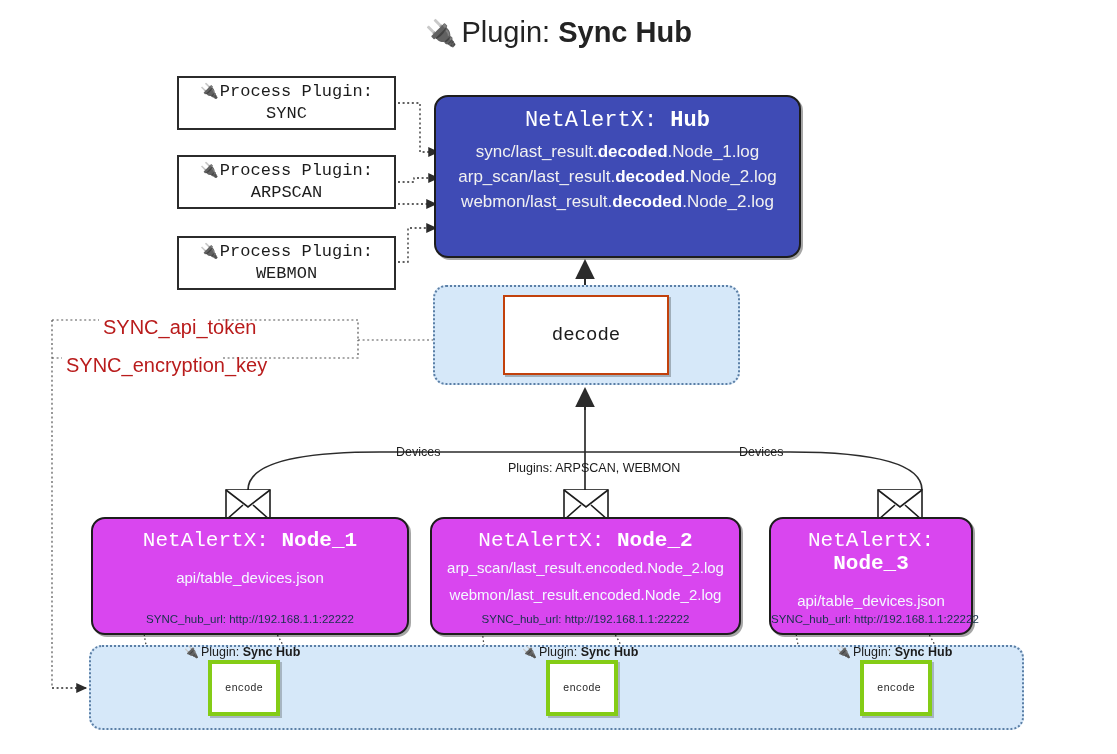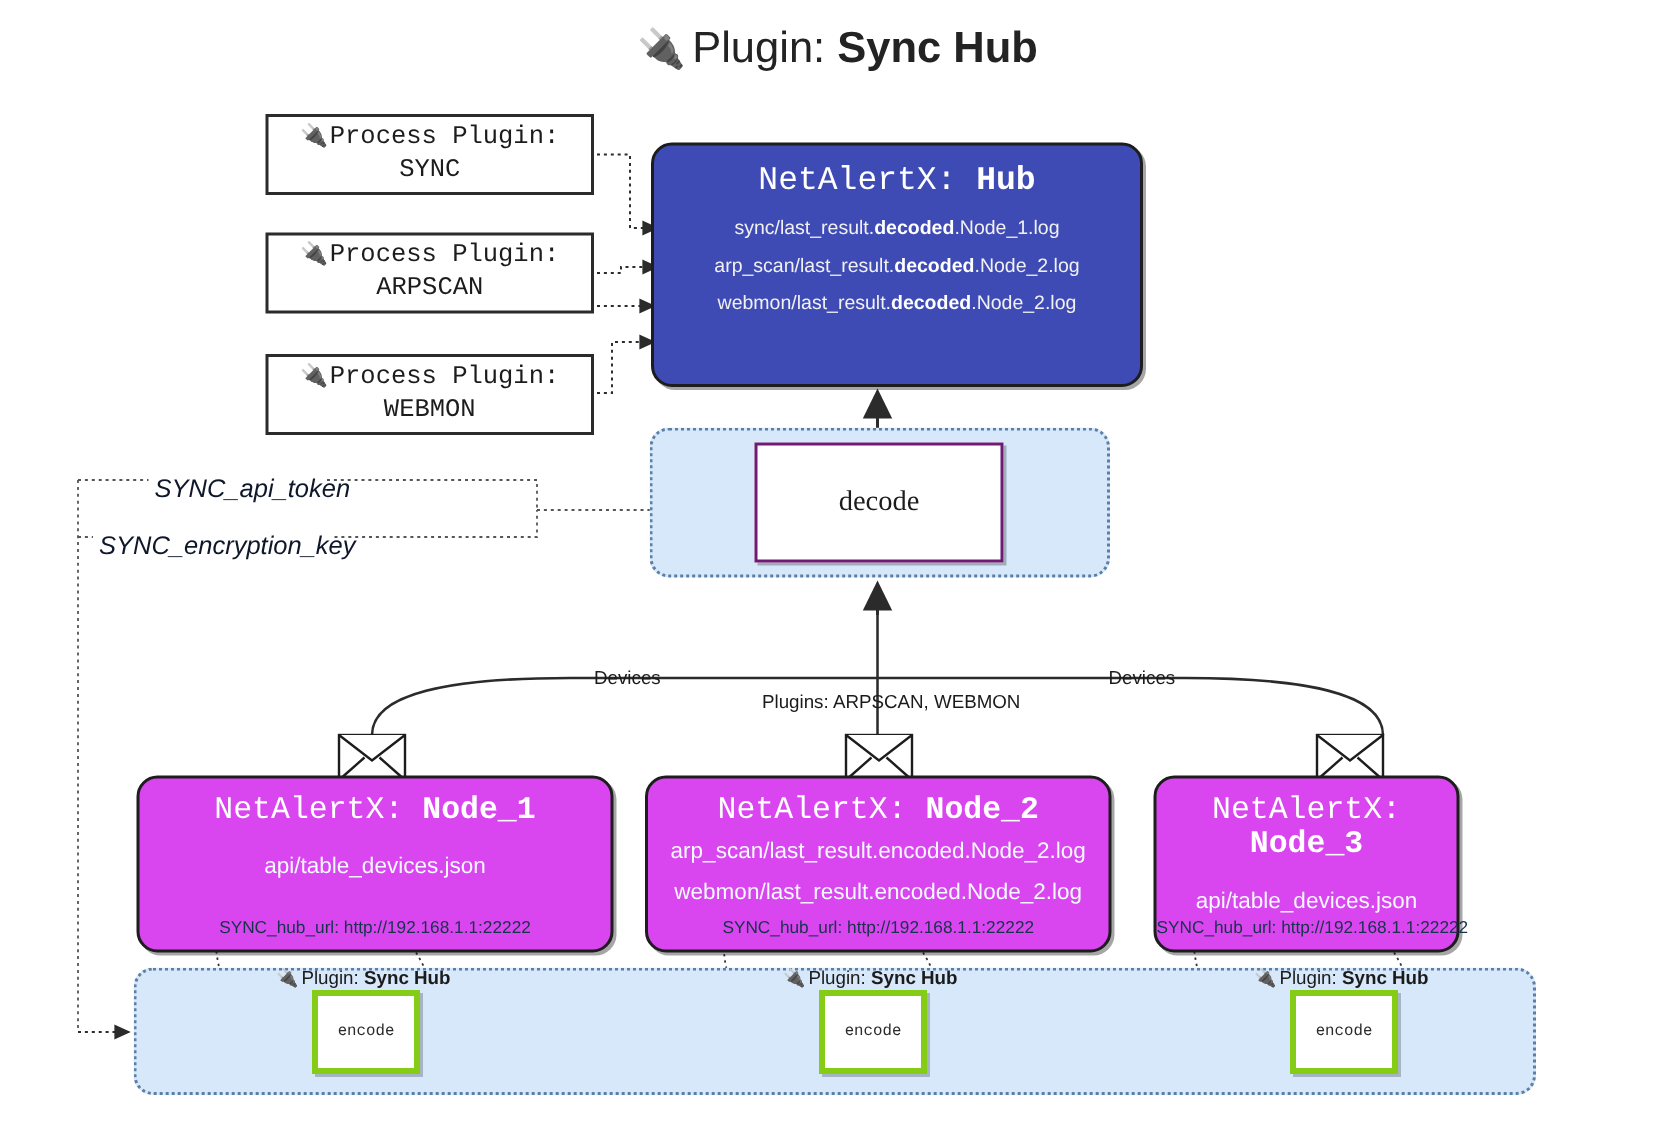--- a/index.html
+++ b/index.html
@@ -19,42 +19,42 @@
   .pbox{border:2px solid #2b2b2b;background:#ffffff;
         font-family:"Liberation Mono","DejaVu Sans Mono",monospace;
         font-size:17px;line-height:1.30;color:#1c1c1c;text-align:center;
         display:flex;flex-direction:column;align-items:center;justify-content:center;
         box-sizing:border-box;}
   .pbox .l1{white-space:nowrap;}
   .pbox .l2{white-space:nowrap;}
   .pbox .plug{font-family:"DejaVu Sans",sans-serif;font-size:15px;margin-right:1px;}
 
   
-  #hub{left:434px;top:95px;width:328px;height:163px;background:#3f4bb5;
+  #hub{left:434px;top:95px;width:367px;height:163px;background:#3f4bb5;
        border:2px solid #1d1d1d;border-radius:14px;box-sizing:border-box;
        box-shadow:2px 2px 0 rgba(0,0,0,.35);}
   #hub .hname{margin-top:11px;text-align:center;color:#ffffff;font-size:22px;
        font-family:"Liberation Mono","DejaVu Sans Mono",monospace;}
   #hub .hname b{font-weight:700;}
   #hub .rows{margin-top:6px;}
-  #hub .row{color:#f1f1f1;font-size:13px;line-height:25px;text-align:center;white-space:nowrap;}
+  #hub .row{color:#f1f1f1;font-size:17px;line-height:25px;text-align:center;white-space:nowrap;}
   #hub .row b{font-weight:700;color:#ffffff;}
   #huburl{left:434px;top:76px;width:304px;text-align:center;font-size:11.5px;color:#1b1b1b;}
 
   
   #decodewrap{left:433px;top:285px;width:307px;height:100px;background:#d6e8f9;
        border:2px dotted #5b7fa6;border-radius:13px;box-sizing:border-box;}
   #decodebox{left:503px;top:295px;width:166px;height:80px;background:#ffffff;
-       border:2px solid #701a75;box-sizing:border-box;
+       border:2px solid #c2410c;box-sizing:border-box;
        display:flex;align-items:center;justify-content:center;
-       font-family:Liberation Serif, serif;font-size:19px;color:#1c1c1c;
+       font-family:Liberation Mono, monospace;font-size:19px;color:#1c1c1c;
        box-shadow:2px 2px 0 rgba(0,0,0,.25);}
 
   
-  .keylab{font-size:17px;color:#0f172a;white-space:nowrap;font-style:italic;}
+  .keylab{font-size:20px;color:#b91c1c;white-space:nowrap;}
   #k1{left:103px;top:316px;}
   #k2{left:66px;top:354px;}
 
   
   .edgelab{font-size:12.5px;color:#1b1b1b;white-space:nowrap;}
   #lab-dev1{left:396px;top:445px;}
   #lab-dev2{left:739px;top:445px;}
   #lab-plugins{left:508px;top:461px;}
 
   

